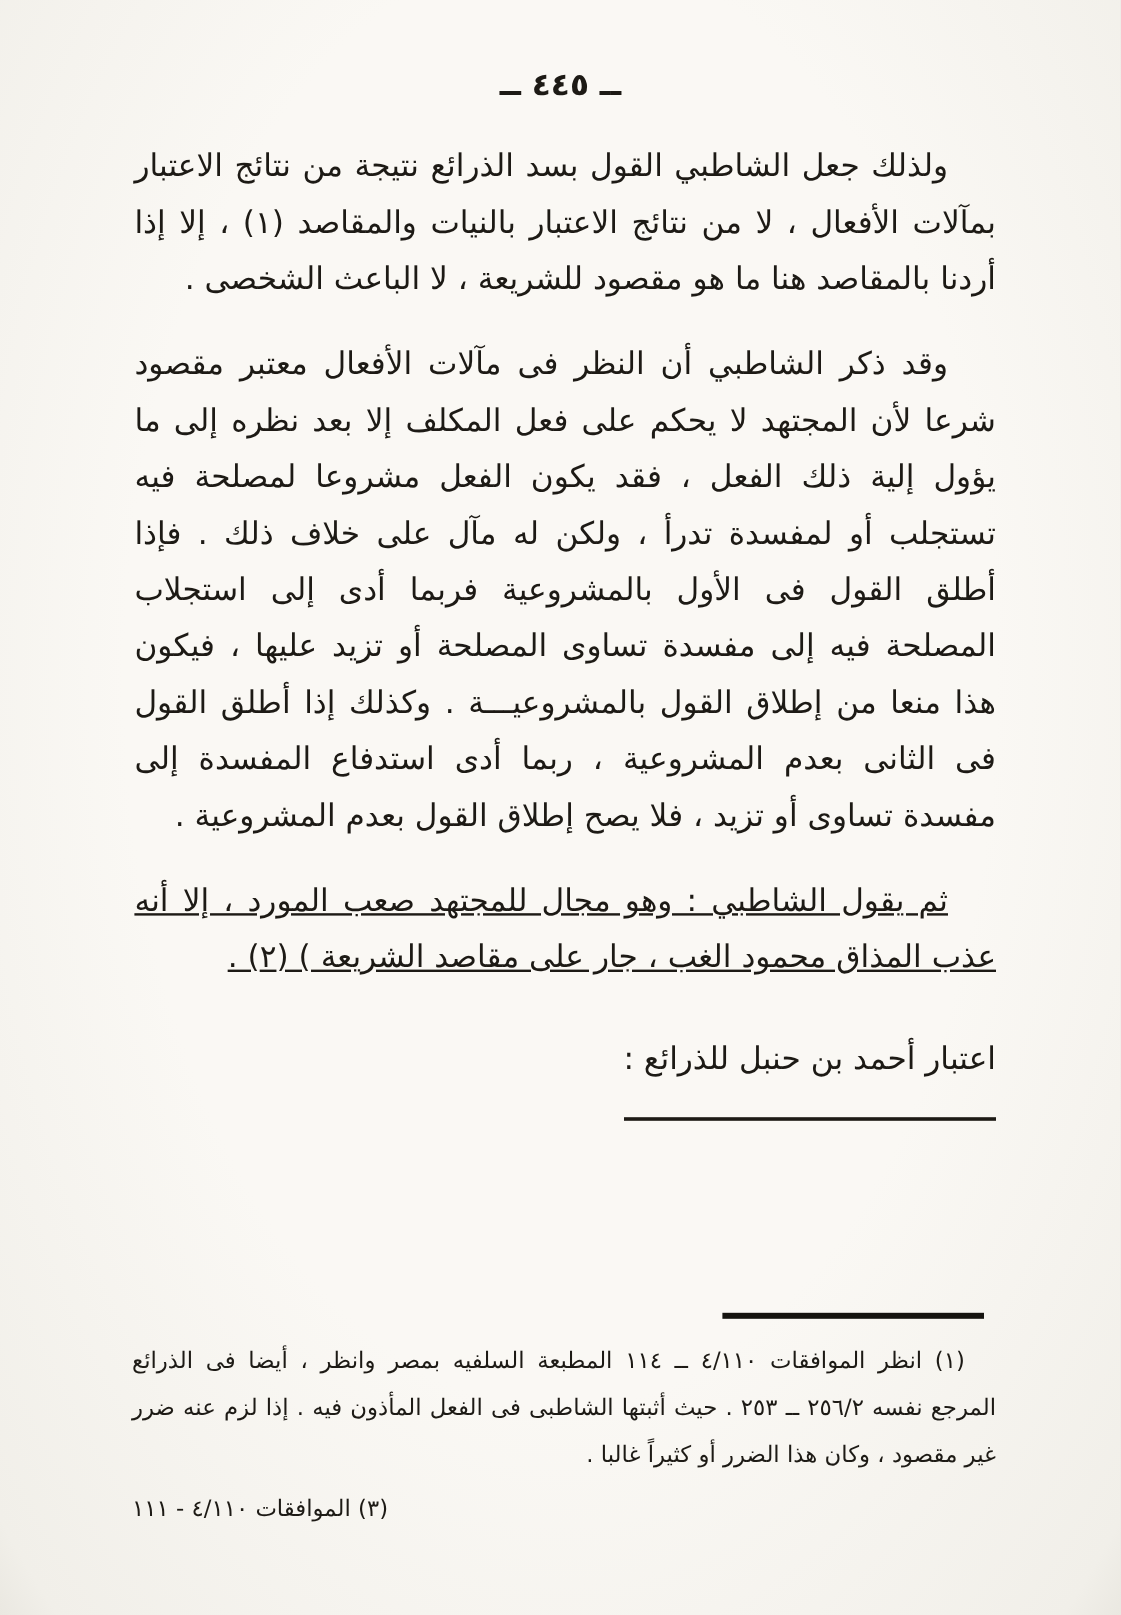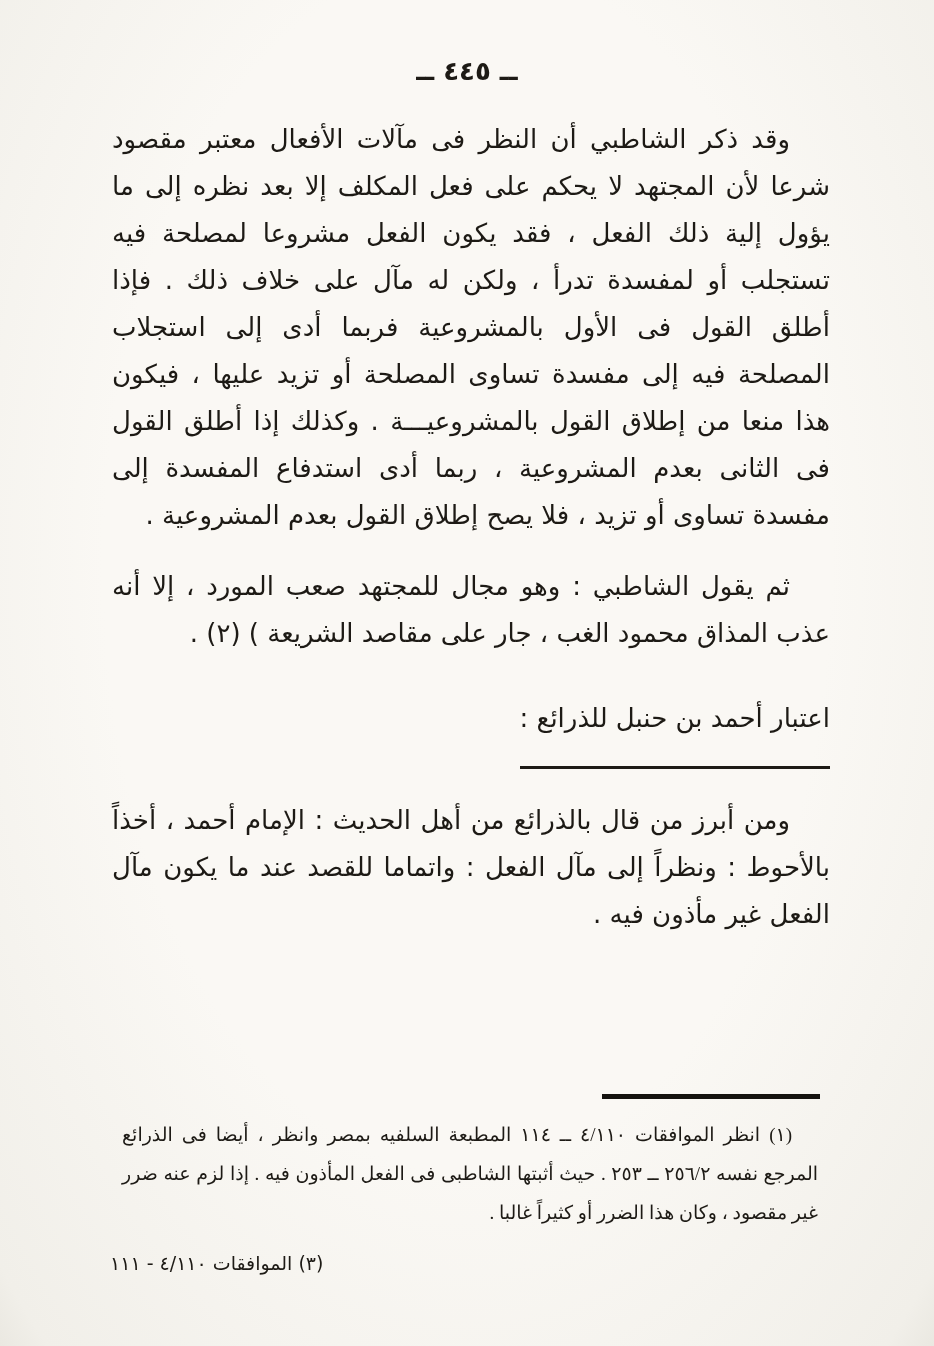--- a/index.html
+++ b/index.html
@@ -35,21 +35,21 @@
     right: 104px;
     width: 718px;
     font-size: 26px;
     line-height: 47px;
     text-align: justify;
   }
   .para {
     margin: 0 0 24px 0;
     text-indent: 40px;
   }
-  .para-quote { margin-bottom: 18px; }
+  .para-quote { margin-bottom: 18px; text-decoration: underline; }
   .section-heading-wrap {
     margin: 38px 0 28px 0;
     text-align: right;
   }
   .section-heading {
     display: inline-block;
     padding-bottom: 24px;
     border-bottom: 3px solid #1d1a15;
     font-size: 26px;
   }
@@ -62,49 +62,48 @@
     line-height: 39px;
     text-align: justify;
   }
   .fn-rule {
     width: 218px;
     height: 5px;
     background: #15130f;
     margin: 0 10px 16px 0;
   }
   .footnote-1 {
-    margin: 12px;
+    margin: 0;
     text-indent: 26px;
-    font-family: Liberation Serif, serif;
   }
   .footnote-2 {
     margin: 6px 0 0 0;
     padding-right: 46px;
     text-align: left;
   }
 </style>
 </head>
 <body>
 
 <div class="scan-page">
 
   <div class="page-number">ــ ٤٤٥ ــ</div>
 
   <div class="text-col">
 
+    <p class="para">ولذلك جعل الشاطبي القول بسد الذرائع نتيجة من نتائج الاعتبار بمآلات الأفعال ، لا من نتائج الاعتبار بالنيات والمقاصد (١) ، إلا إذا أردنا بالمقاصد هنا ما هو مقصود للشريعة ، لا الباعث الشخصى .</p>
 
     <p class="para">وقد ذكر الشاطبي أن النظر فى مآلات الأفعال معتبر مقصود شرعا لأن المجتهد لا يحكم على فعل المكلف إلا بعد نظره إلى ما يؤول إلية ذلك الفعل ، فقد يكون الفعل مشروعا لمصلحة فيه تستجلب أو لمفسدة تدرأ ، ولكن له مآل على خلاف ذلك . فإذا أطلق القول فى الأول بالمشروعية فربما أدى إلى استجلاب المصلحة فيه إلى مفسدة تساوى المصلحة أو تزيد عليها ، فيكون هذا منعا من إطلاق القول بالمشروعيـــة . وكذلك إذا أطلق القول فى الثانى بعدم المشروعية ، ربما أدى استدفاع المفسدة إلى مفسدة تساوى أو تزيد ، فلا يصح إطلاق القول بعدم المشروعية .</p>
 
     <p class="para para-quote">ثم يقول الشاطبي : وهو مجال للمجتهد صعب المورد ، إلا أنه عذب المذاق محمود الغب ، جار على مقاصد الشريعة ) (٢) .</p>
 
     <div class="section-heading-wrap">
       <span class="section-heading">اعتبار أحمد بن حنبل للذرائع :</span>
     </div>
 
-    <p class="para">ومن أبرز من قال بالذرائع من أهل الحديث : الإمام أحمد ، أخذاً بالأحوط : ونظراً إلى مآل الفعل : واتماما للقصد عند ما يكون مآل الفعل غير مأذون فيه .</p>
 
   </div>
 
   <div class="footnotes">
 
     <div class="fn-rule"></div>
 
     <p class="footnote-1">(١) انظر الموافقات ٤/١١٠ ــ ١١٤ المطبعة السلفيه بمصر وانظر ، أيضا فى الذرائع المرجع نفسه ٢٥٦/٢ ــ ٢٥٣ . حيث أثبتها الشاطبى فى الفعل المأذون فيه . إذا لزم عنه ضرر غير مقصود ، وكان هذا الضرر أو كثيراً غالبا .</p>
 
     <p class="footnote-2">(٣) الموافقات ٤/١١٠ - ١١١</p>

